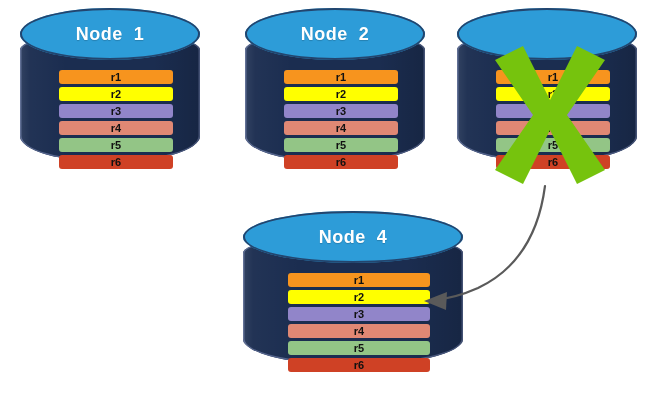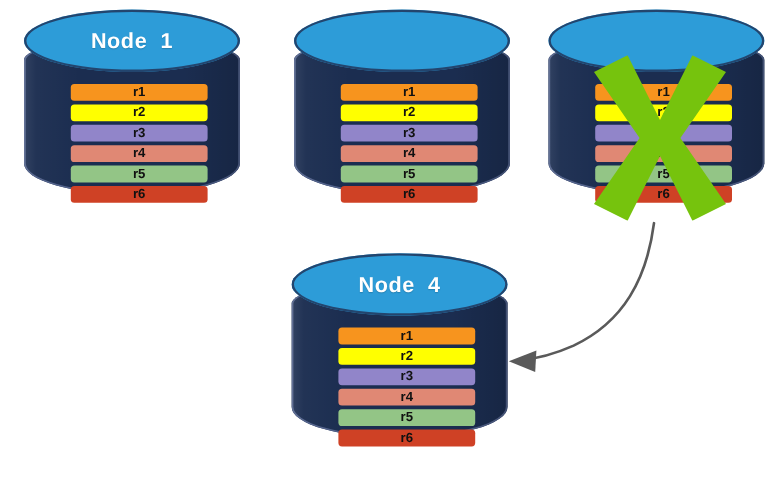--- a/index.html
+++ b/index.html
@@ -137,20 +137,21 @@
       <div class="row-bar" style="background:#e08874;">r4</div>
       <div class="row-bar" style="background:#93c586;">r5</div>
       <div class="row-bar" style="background:#cf4125;">r6</div>
     </div>
   </div>
 
   <div class="node" style="left:245px; top:8px; width:180px; height:180px;">
     <div class="cyl-body"></div>
     <div class="cyl-side-shade"></div>
     <div class="cyl-top"></div>
+    <div class="cyl-title">Node  2</div>
     <div class="rows">
       <div class="row-bar" style="background:#f7941e;">r1</div>
       <div class="row-bar" style="background:#ffff00;">r2</div>
       <div class="row-bar" style="background:#9185c9;">r3</div>
       <div class="row-bar" style="background:#e08874;">r4</div>
       <div class="row-bar" style="background:#93c586;">r5</div>
       <div class="row-bar" style="background:#cf4125;">r6</div>
     </div>
   </div>
 
@@ -165,21 +166,21 @@
       <div class="row-bar" style="background:#e08874;">r4</div>
       <div class="row-bar" style="background:#93c586;">r5</div>
       <div class="row-bar" style="background:#cf4125;">r6</div>
     </div>
 
     <svg class="x-mark" style="left:32px; top:38px;" width="122" height="138" viewBox="0 0 122 138">
       <polygon points="6,14 34,0 61,54 88,0 116,14 78,69 116,124 88,138 61,84 34,138 6,124 44,69" fill="#76c30d"></polygon>
     </svg>
   </div>
 
-  <div class="node" style="left:243px; top:211px; width:180px; height:180px;">
+  <div class="node" style="left:243px; top:211px; width:180px; height:180px;padding-left:40px;">
     <div class="cyl-body"></div>
     <div class="cyl-side-shade"></div>
     <div class="cyl-top"></div>
     <div class="cyl-title">Node  4</div>
     <div class="rows">
       <div class="row-bar" style="background:#f7941e;">r1</div>
       <div class="row-bar" style="background:#ffff00;">r2</div>
       <div class="row-bar" style="background:#9185c9;">r3</div>
       <div class="row-bar" style="background:#e08874;">r4</div>
       <div class="row-bar" style="background:#93c586;">r5</div>

